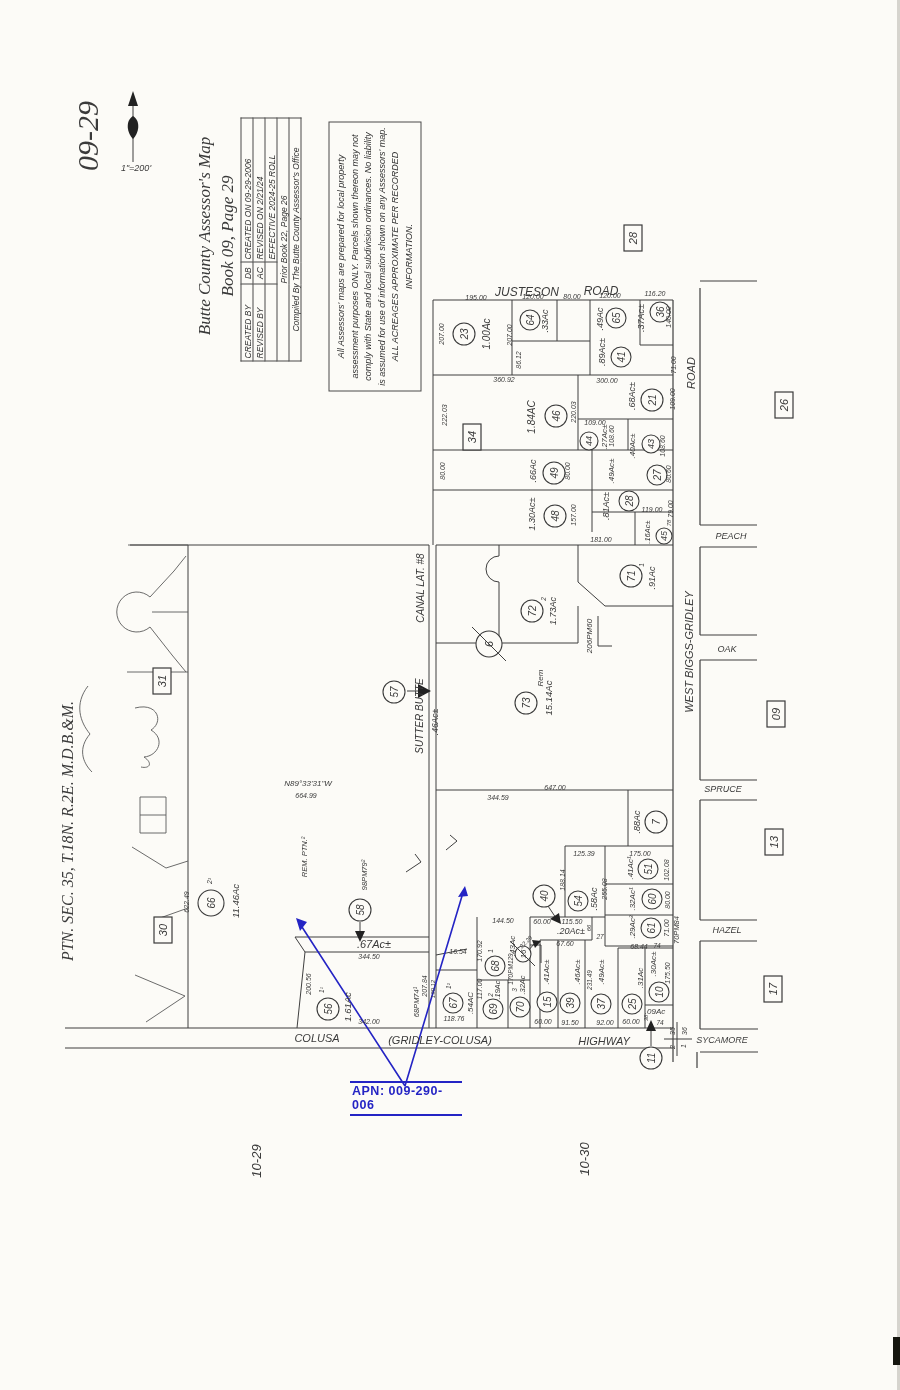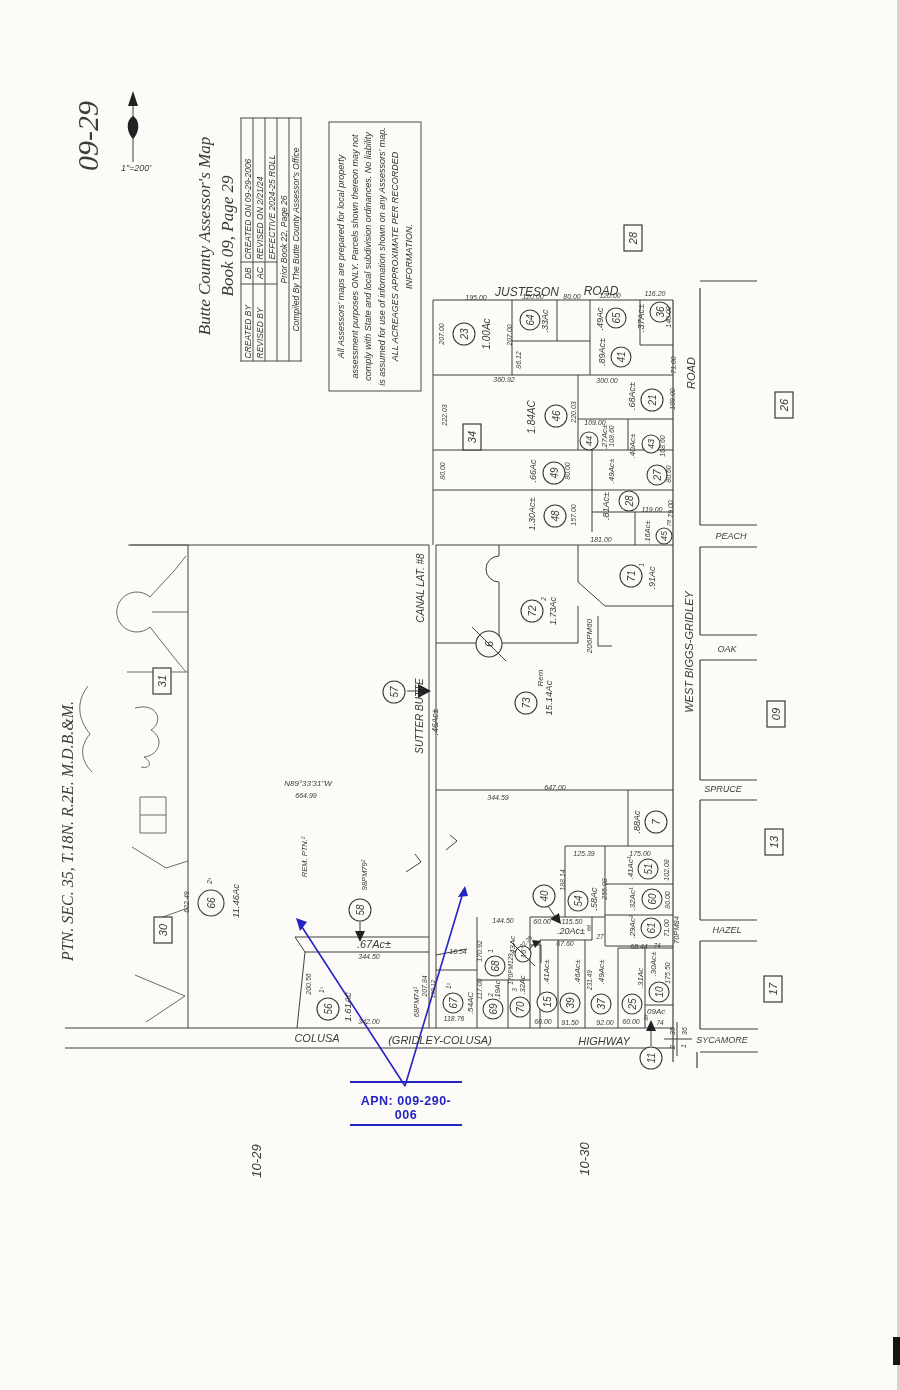--- a/index.html
+++ b/index.html
@@ -5,23 +5,23 @@
   html,body{margin:0;padding:0;background:#e8e8e6;}
   .page{position:relative;width:900px;height:1390px;background:#fcfbf7;overflow:hidden;
         font-family:"Liberation Sans",sans-serif;}
   .rot{position:absolute;transform:rotate(-90deg);}
   table.info{border-collapse:collapse;width:244px;color:#333;
     font:italic 8.5px "Liberation Sans",sans-serif;background:#fcfbf7;}
   table.info td{border:1px solid #4a4a4a;padding:0 2px;height:11px;white-space:nowrap;}
   table.info td.c{text-align:center;}
   .disc{border:1px solid #4a4a4a;width:262px;color:#333;background:#fcfbf7;
     font:italic 9px "Liberation Sans",sans-serif;text-align:center;padding:5px 3px;line-height:1.5;}
-  .apn{position:absolute;left:350px;top:1081px;width:108px;text-align:center;color:#2424c4;
+  .apn{position:absolute;left:350px;top:1081px;width:108px;text-align:left;color:#2424c4;
     border-top:2px solid #2424c4;border-bottom:2px solid #2424c4;
-    font:bold 12.5px "Liberation Sans",sans-serif;letter-spacing:.5px;padding:11px 2px 2px;}
+    font:bold 12.5px "Liberation Sans",sans-serif;letter-spacing:.5px;padding:1px 2px 2px;}
   svg{position:absolute;left:0;top:0;}
   svg text{font-family:"Liberation Sans",sans-serif;font-style:italic;fill:#3a3a3a;}
   svg text.serif{font-family:"Liberation Serif",serif;}
   .pc{fill:#fcfbf7;stroke:#3a3a3a;stroke-width:1.1;}
   .pb{fill:#fcfbf7;stroke:#3a3a3a;stroke-width:1.2;}
   .ln{stroke:#3f3f3f;stroke-width:1;fill:none;}
   .lnr{stroke:#3f3f3f;stroke-width:1.2;fill:none;}
   .lng{stroke:#5a5a5a;stroke-width:.9;fill:none;}
   .hd{fill:#222;stroke:none;}
   .apnln{stroke:#2424c4;stroke-width:1.6;fill:none;}

